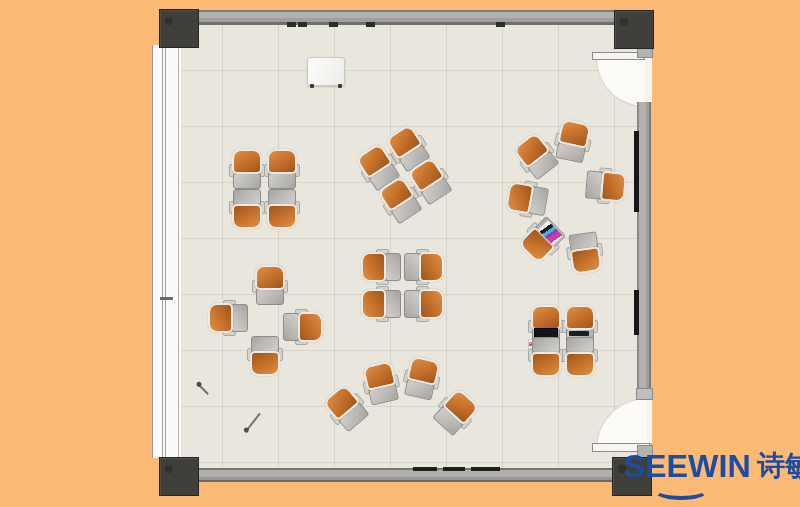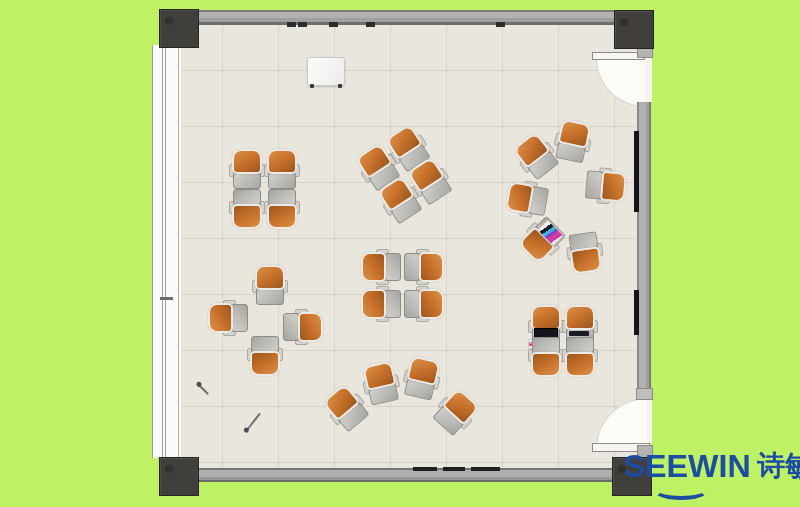--- a/index.html
+++ b/index.html
@@ -1,16 +1,16 @@
 <!DOCTYPE html>
 <html style="--logo-blue: #1d4da3;"><head>
 <meta charset="utf-8">
 <style>
   html,body{margin:0;padding:0;background:#ececec;font-family:"Liberation Sans",sans-serif;}
-  #stage{position:relative;width:800px;height:507px;background:#bef264;overflow:hidden;}
+  #stage{position:relative;width:800px;height:507px;background:#fdba74;overflow:hidden;}
 
   
   .floor{position:absolute;left:180px;top:24px;width:458px;height:446px;background:#e9e6de;
     background-image:
       linear-gradient(to right, rgba(175,168,152,.30) 1px, transparent 1px),
       linear-gradient(to bottom, rgba(175,168,152,.30) 1px, transparent 1px);
     background-size:56px 56px;background-position:42px 46px;}
   .wall-top{position:absolute;left:196px;top:10px;width:418px;height:15px;
     background:linear-gradient(180deg,#7c7c7c 0 2px,#b2b0b0 2px 8px,#a2a09f 8px 12px,#6f6f6e 12px 15px);}
   .wall-bottom{position:absolute;left:196px;top:468px;width:420px;height:14px;

